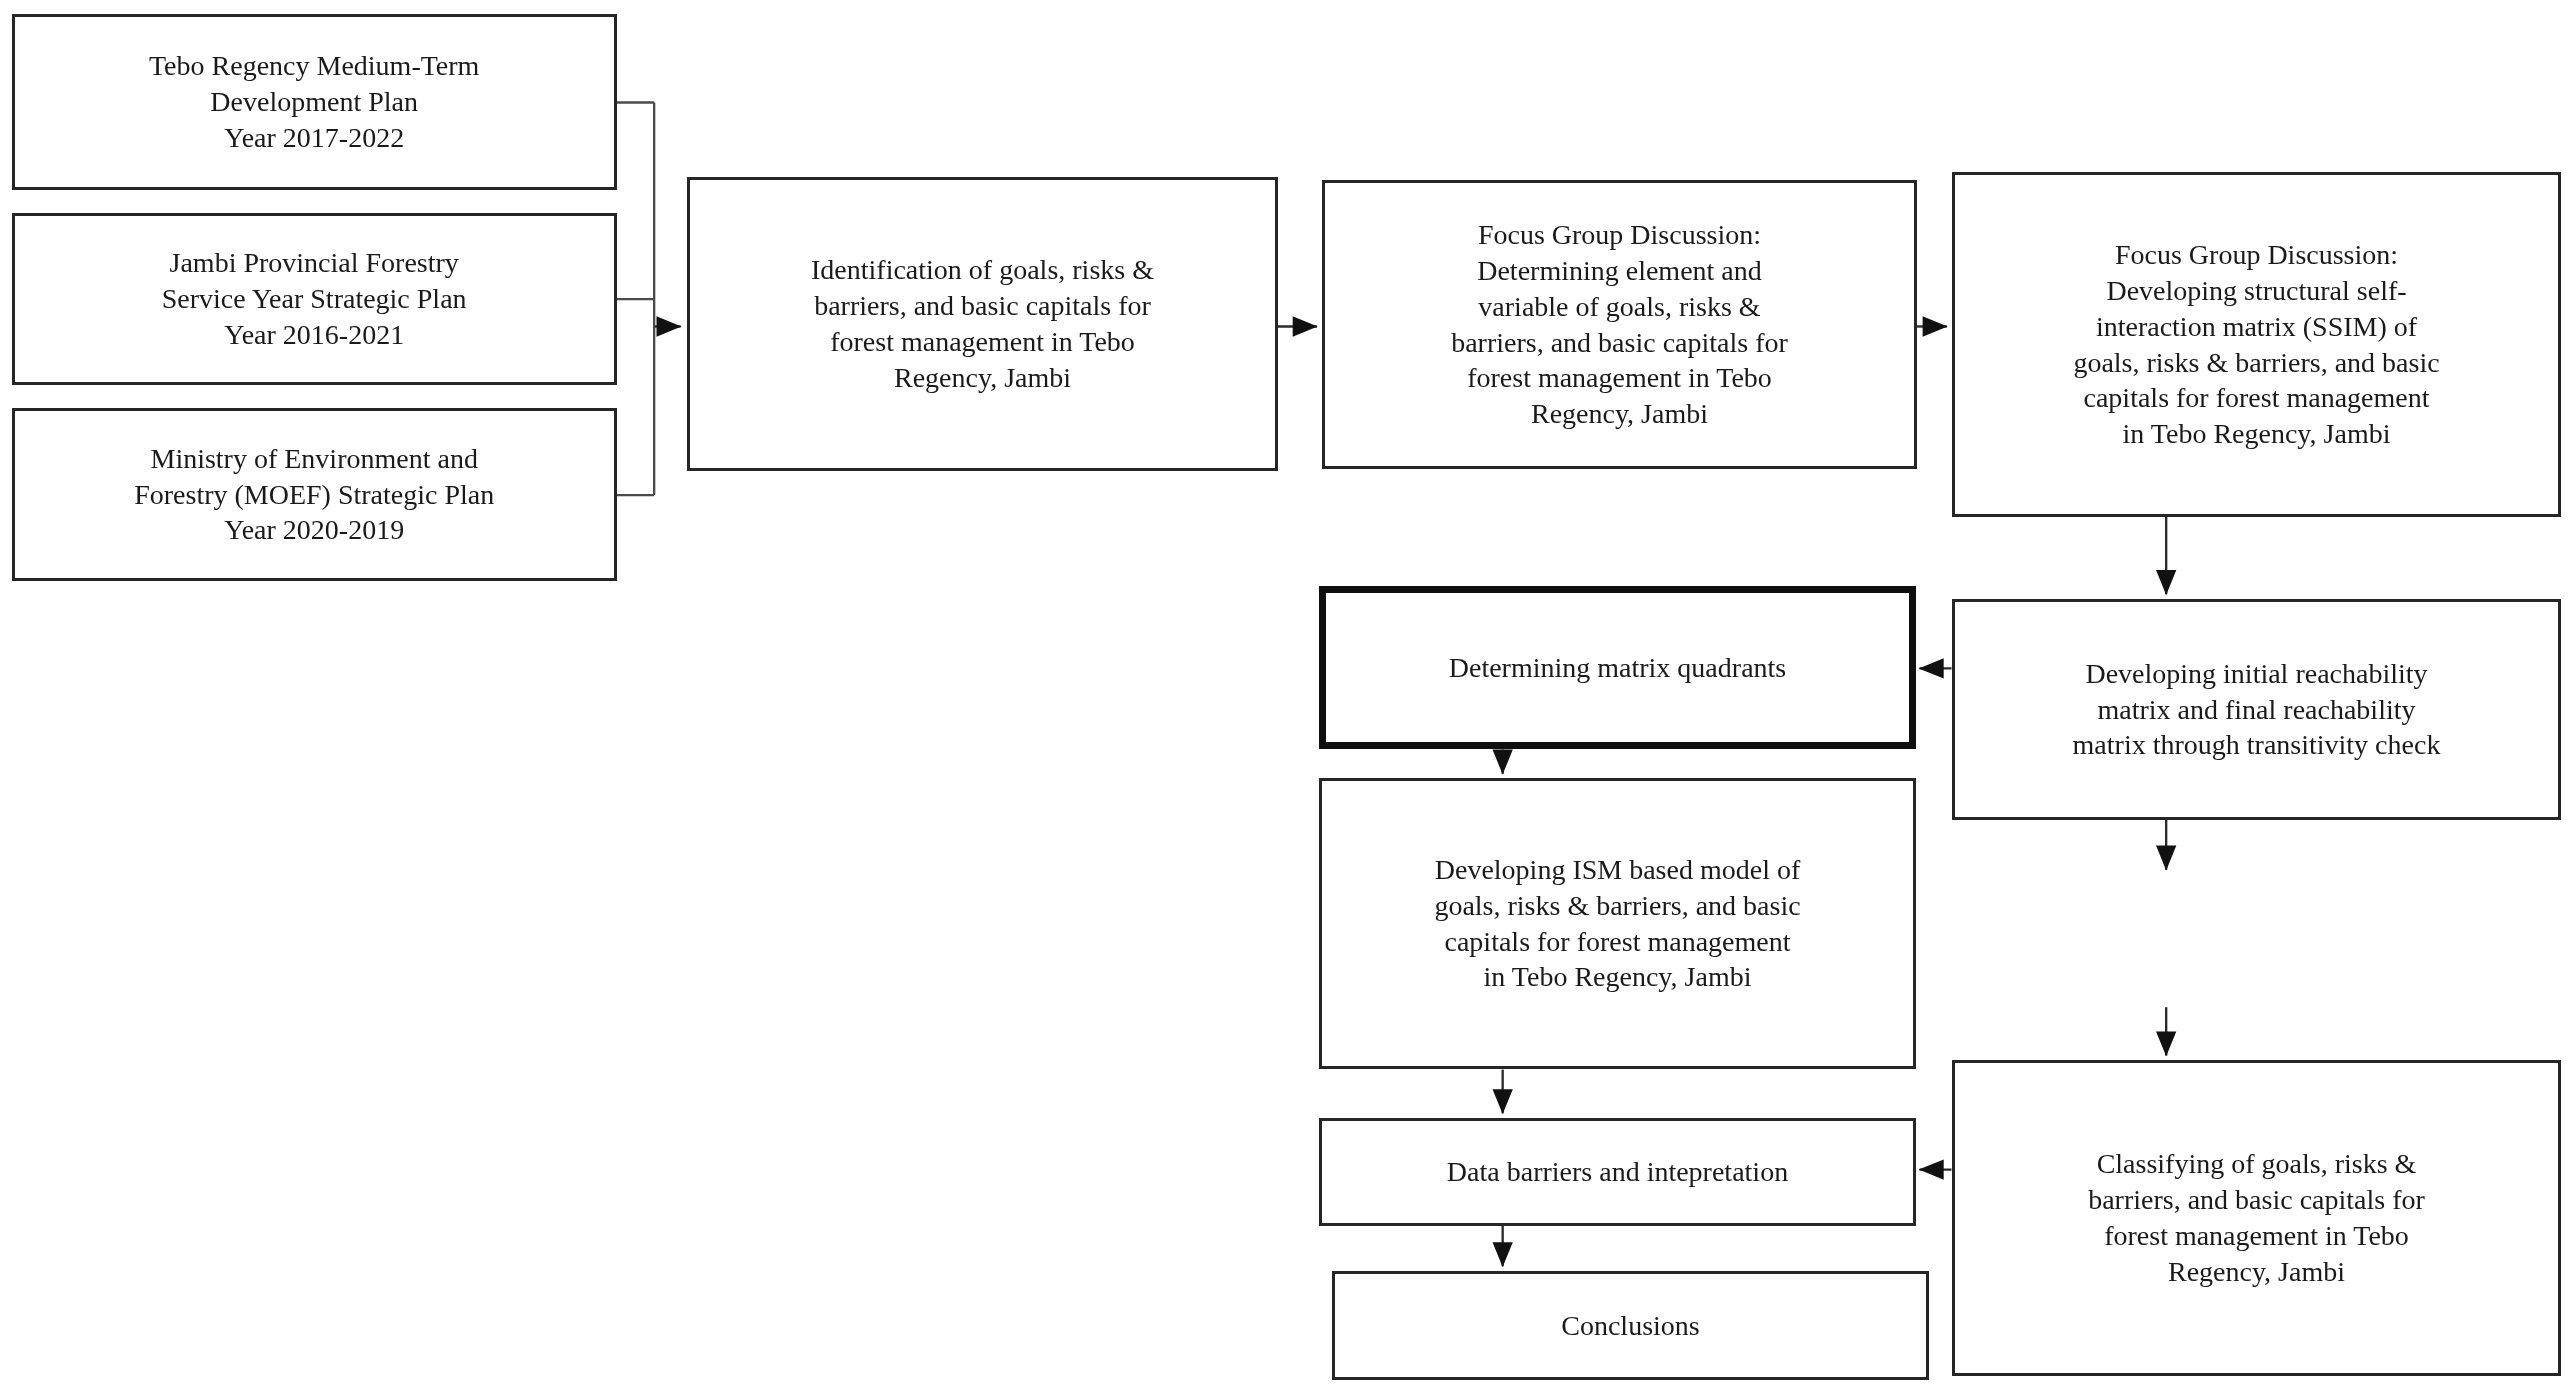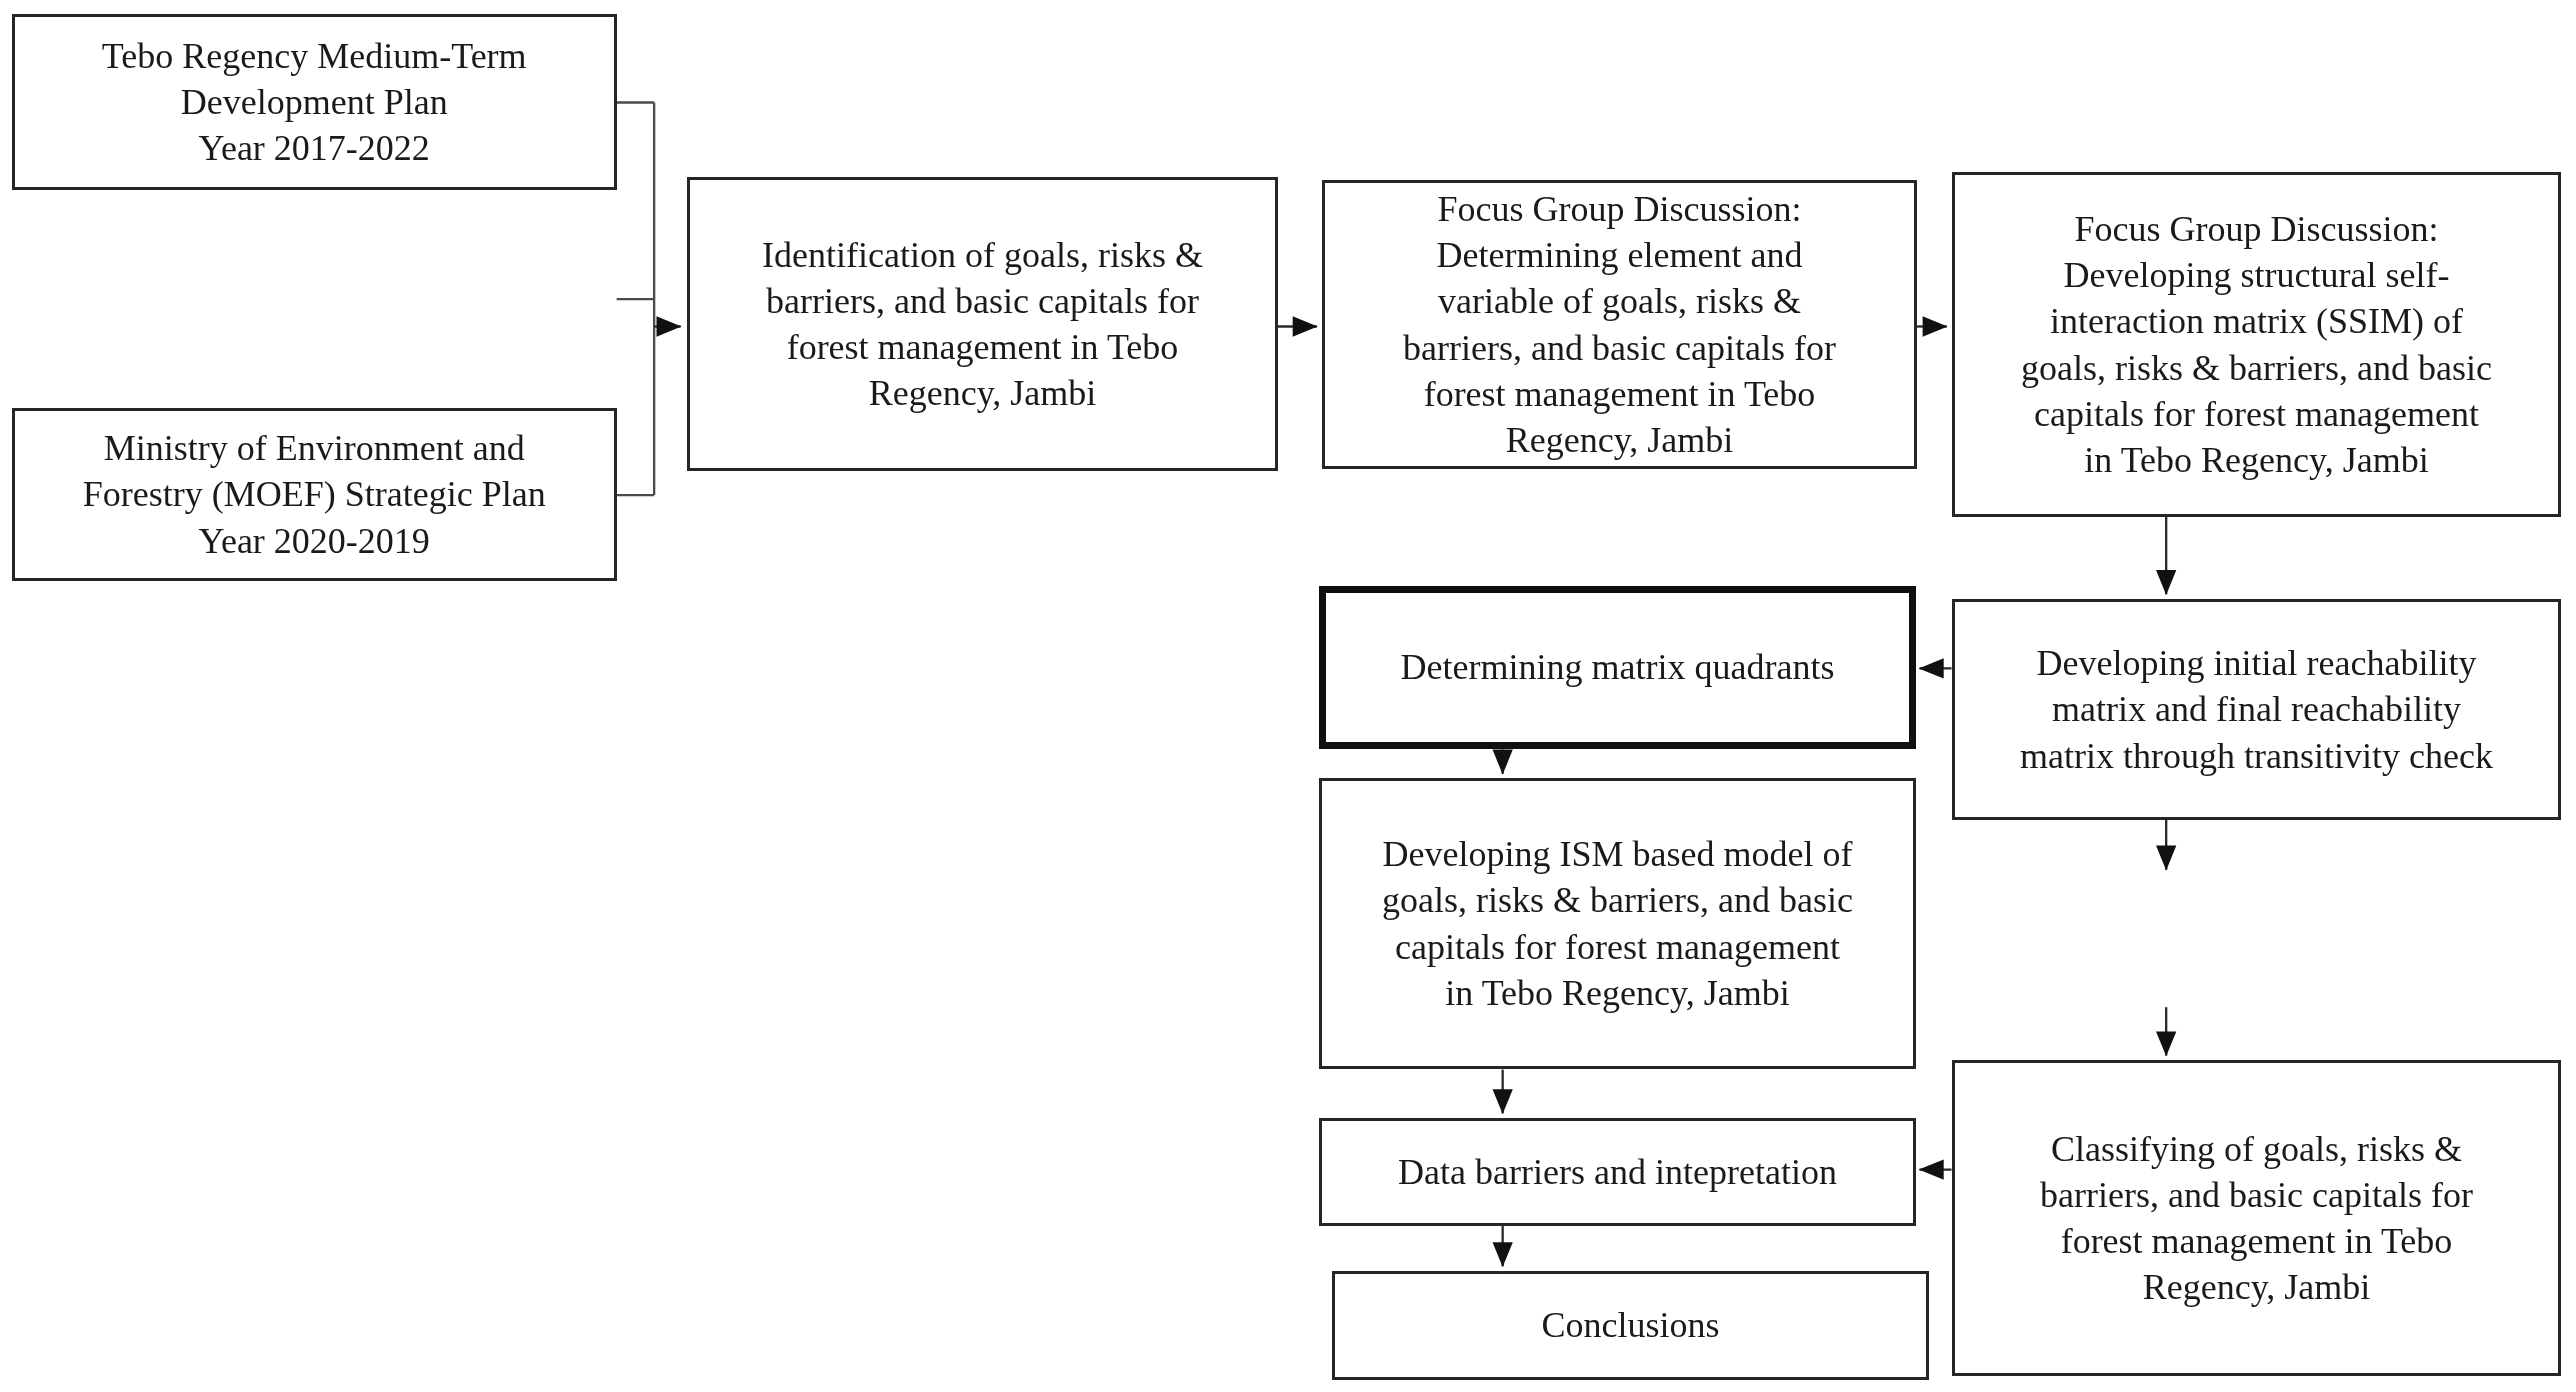--- a/index.html
+++ b/index.html
@@ -26,21 +26,21 @@
   .node {
     position: absolute;
     box-sizing: border-box;
     background: #ffffff;
     border: 3.9px solid #262626;
     display: flex;
     align-items: center;
     justify-content: center;
     text-align: center;
     white-space: pre-line;
-    font-size: 36px;
+    font-size: 28px;
     line-height: 1.28;
     padding: 0 14px;
   }
   .node.thick {
     border-width: 7px;
     border-color: #0f0f0f;
   }
   
   #n1  { left: 11.7px;   top: 14px;   width: 605px; height: 176px; }
   #n2  { left: 11.7px;   top: 213px;  width: 605px; height: 172px; }
@@ -88,20 +88,23 @@
     <line x1="2500" y1="1498" x2="2459" y2="1498" stroke="#2a2a2a" stroke-width="3" marker-end="url(#ah)"></line>
 
     <line x1="1925" y1="960" x2="1925" y2="991" stroke="#2a2a2a" stroke-width="3" marker-end="url(#ah)"></line>
     <line x1="1925" y1="1370" x2="1925" y2="1426" stroke="#2a2a2a" stroke-width="3" marker-end="url(#ah)"></line>
     <line x1="1925" y1="1570" x2="1925" y2="1622" stroke="#2a2a2a" stroke-width="3" marker-end="url(#ah)"></line>
   </svg>
 
   <div class="node" id="n1">Tebo Regency Medium-Term
 Development Plan
 Year 2017-2022</div>
+  <div class="node" id="n2">Jambi Provincial Forestry
+Service Year Strategic Plan
+Year 2016-2021</div>
   <div class="node" id="n3">Ministry of Environment and
 Forestry (MOEF) Strategic Plan
 Year 2020-2019</div>
   <div class="node" id="n4">Identification of goals, risks &amp;
 barriers, and basic capitals for
 forest management in Tebo
 Regency, Jambi</div>
   <div class="node" id="n5">Focus Group Discussion:
 Determining element and
 variable of goals, risks &amp;

